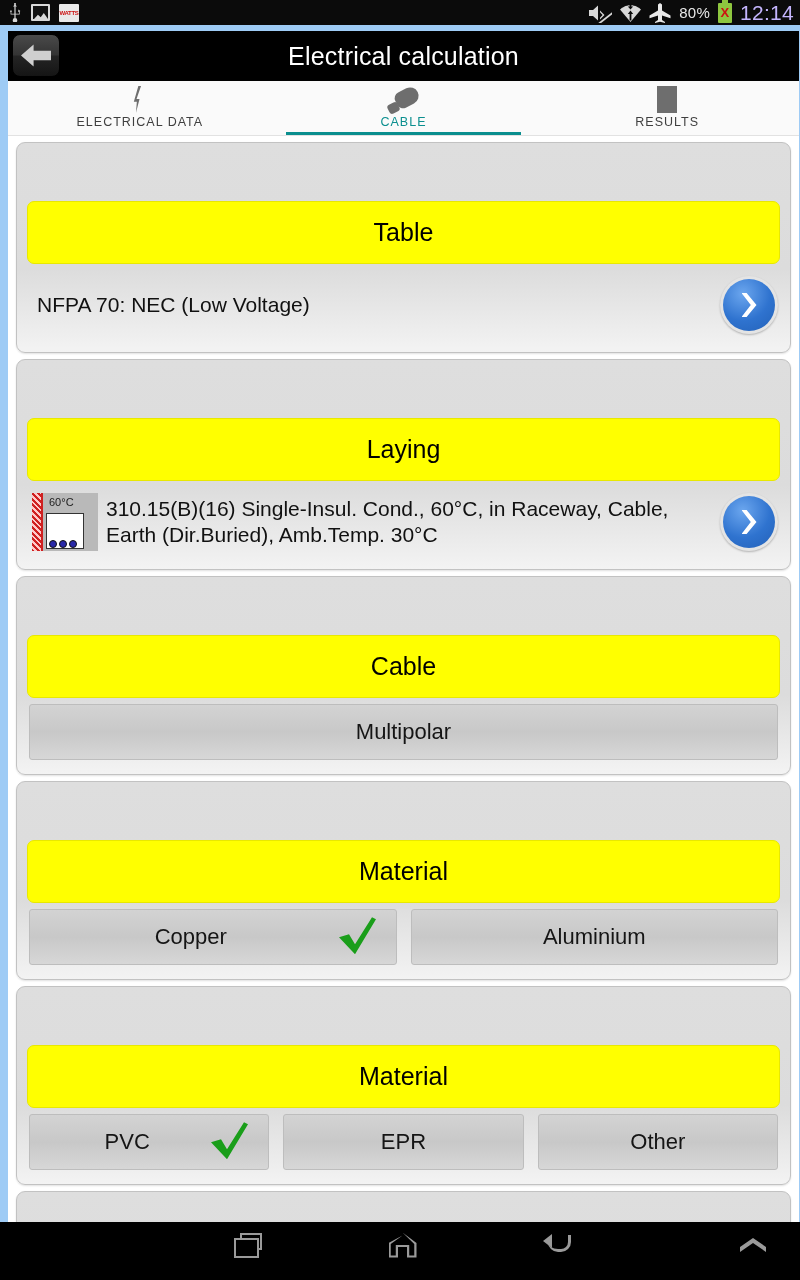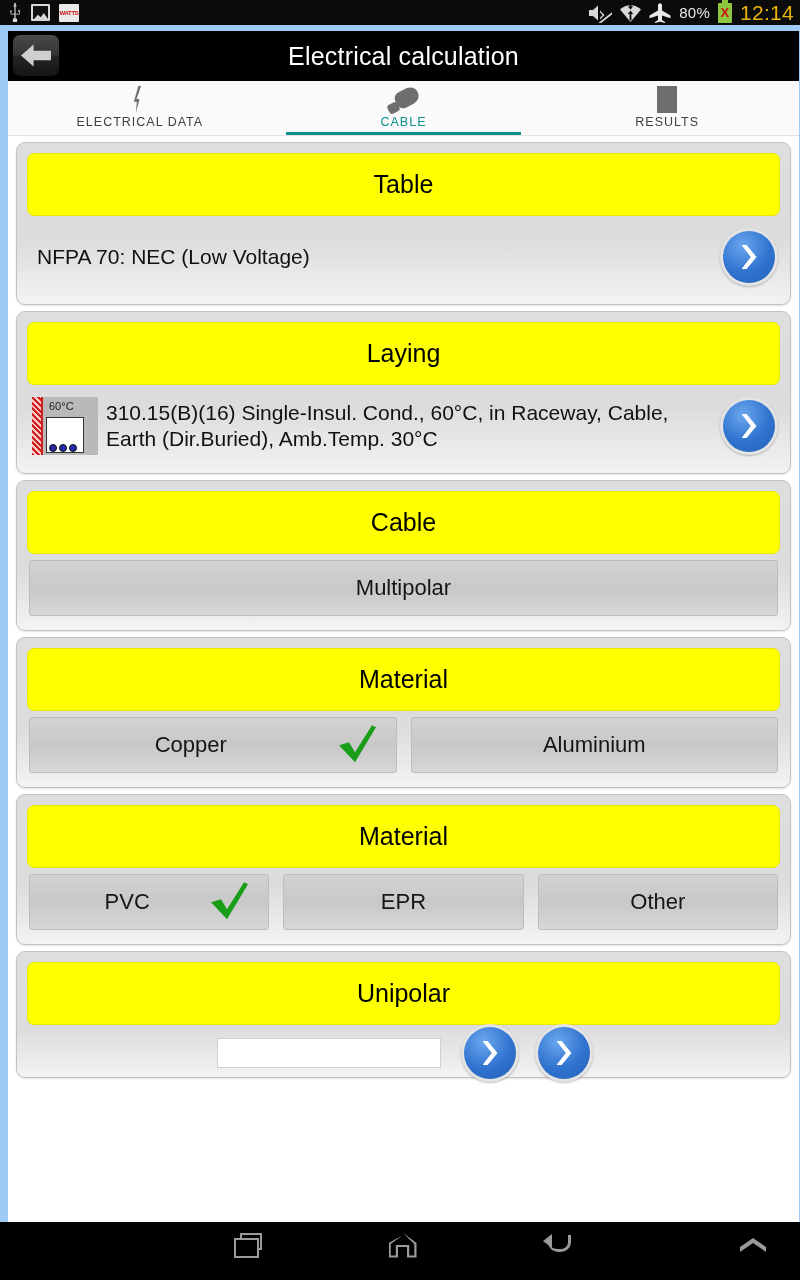--- a/index.html
+++ b/index.html
@@ -36,21 +36,21 @@
   .sb-app span { font-size: 6px; color: #cc1111; font-weight: bold; letter-spacing: -0.3px; }
   .sb-batt-pct { color: #e9e9e9; font-size: 15px; letter-spacing: 0.2px; }
   .sb-batt {
     width: 14px; height: 20px; background: #8ec63f; border-radius: 1px;
     position: relative; display: flex; align-items: center; justify-content: center;
   }
   .sb-batt::before {
     content: ""; position: absolute; top: -3px; left: 4px; width: 6px; height: 3px; background: #8ec63f;
   }
   .sb-batt span { color: #cc1111; font-size: 13px; font-weight: bold; line-height: 1; }
-  .sb-clock { color: #eab308; font-size: 21px; line-height: 1; letter-spacing: 0.3px; }
+  .sb-clock { color: #c4b5fd; font-size: 21px; line-height: 1; letter-spacing: 0.3px; }
 
   
   .blue-top {
     position: absolute; top: 25px; left: 0; width: 800px; height: 6px; background: #9ecbf5;
   }
   .app {
     position: absolute; top: 31px; left: 0; width: 800px; height: 1203px;
     background: #9ecbf5;
     padding: 0 1px 0 8px;
   }
@@ -115,21 +115,21 @@
     margin: 6px 8px 0 8px;
     border: 1px solid #c2c2c2;
     border-radius: 9px;
     background: linear-gradient(180deg,#dedede 0%,#dcdcdc 60%,#f3f3f3 100%);
     padding: 10px 10px 10px 10px;
     box-shadow: 0 1px 2px rgba(0,0,0,0.12);
   }
   .card-header {
     background: #ffff00; border-radius: 7px; border: 1px solid #e8e800;
     height: 63px; display: flex; align-items: center; justify-content: center;
-    color: #000; font-size: 25px;
+    color: #000; font-size: 25px; margin-top: 48px;
   }
   .card-body { display: flex; align-items: center; padding: 12px 2px 8px 2px; min-height: 62px; }
   .card-text { flex: 1; font-size: 21px; color: #111; line-height: 1.24; padding-left: 8px; padding-right: 8px; }
 
   
   .next-btn {
     width: 58px; height: 58px; border-radius: 50%;
     background: #e4e4e4; padding: 3px; flex: 0 0 auto;
     box-shadow: 0 1px 2px rgba(0,0,0,0.25);
   }

